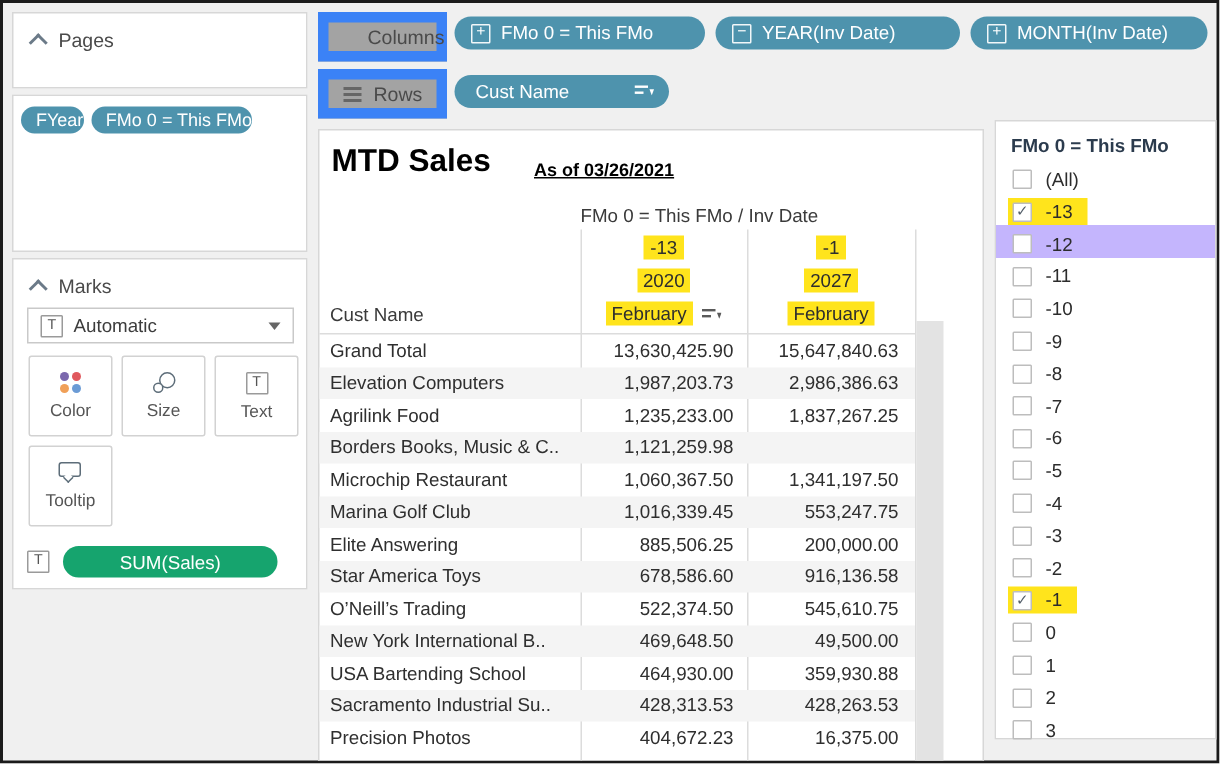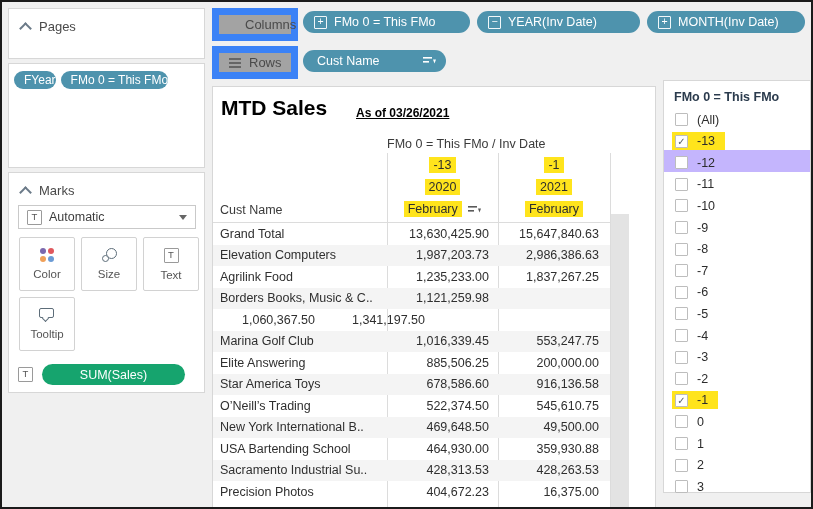--- a/index.html
+++ b/index.html
@@ -216,21 +216,21 @@
       <div><span class="hl">February</span>
         <svg width="13" height="10" viewBox="0 0 13 10" style="vertical-align:middle;margin-left:3px">
           <rect x="0" y="1" width="9" height="1.6" fill="#5a5a5a"></rect>
             <rect x="0" y="5" width="6" height="1.6" fill="#5a5a5a"></rect>
           <path d="M10 3.5 h3 l-1.5 4 z" fill="#5a5a5a"></path>
         </svg>
       </div>
     </div>
     <div class="hcell" style="left:286px;width:110px">
       <div><span class="hl">-1</span></div>
-      <div><span class="hl">2021</span></div>
+      <div><span class="hl">2027</span></div>
       <div><span class="hl">February</span></div>
     </div>
 
     <div class="rowfield">Cust Name</div>
 
     <div id="tbody">
         <div class="trow">
           <div class="tname">Grand Total</div>
           <div class="tval">13,630,425.90</div>
           <div class="tval tval2">15,647,840.63</div>
@@ -244,20 +244,21 @@
           <div class="tname">Agrilink Food</div>
           <div class="tval">1,235,233.00</div>
           <div class="tval tval2">1,837,267.25</div>
         </div>
         <div class="trow band">
           <div class="tname">Borders Books, Music &amp; C..</div>
           <div class="tval">1,121,259.98</div>
           <div class="tval tval2"></div>
         </div>
         <div class="trow">
+          <div class="tname">Microchip Restaurant</div>
           <div class="tval">1,060,367.50</div>
           <div class="tval tval2">1,341,197.50</div>
         </div>
         <div class="trow band">
           <div class="tname">Marina Golf Club</div>
           <div class="tval">1,016,339.45</div>
           <div class="tval tval2">553,247.75</div>
         </div>
         <div class="trow">
           <div class="tname">Elite Answering</div>

